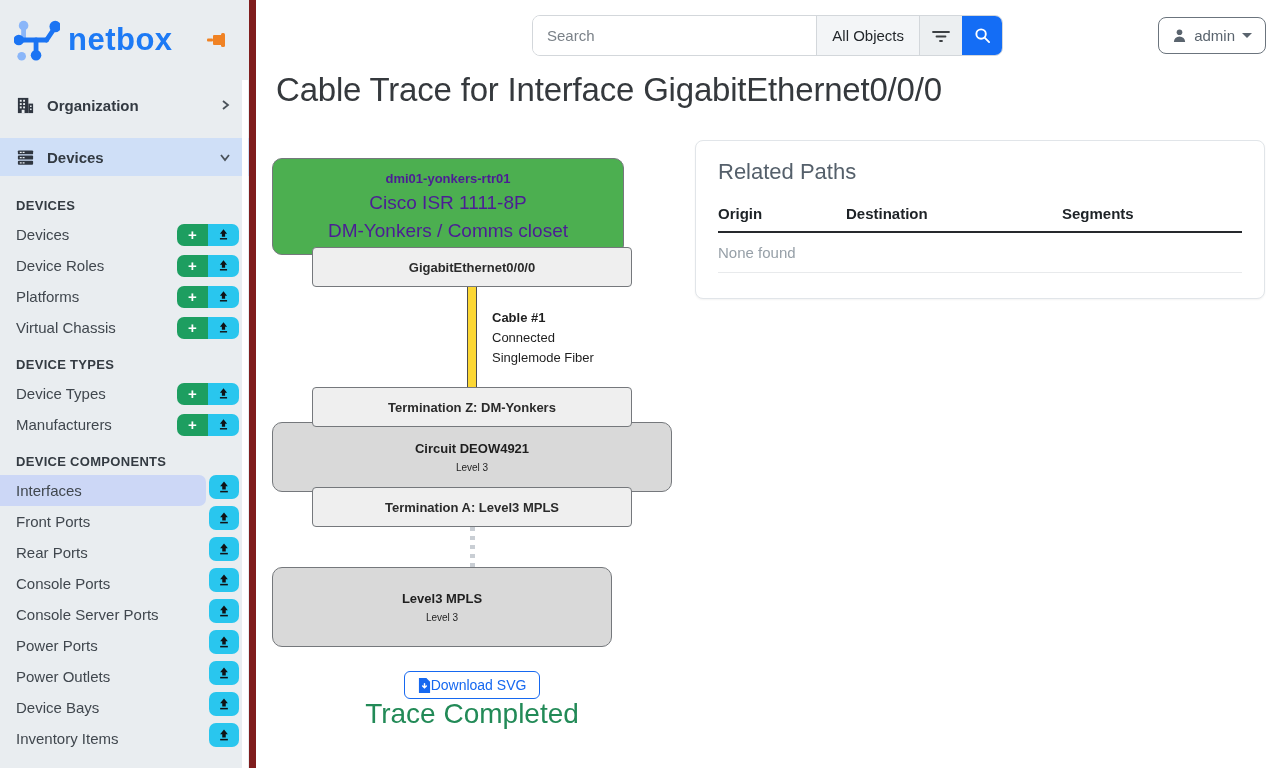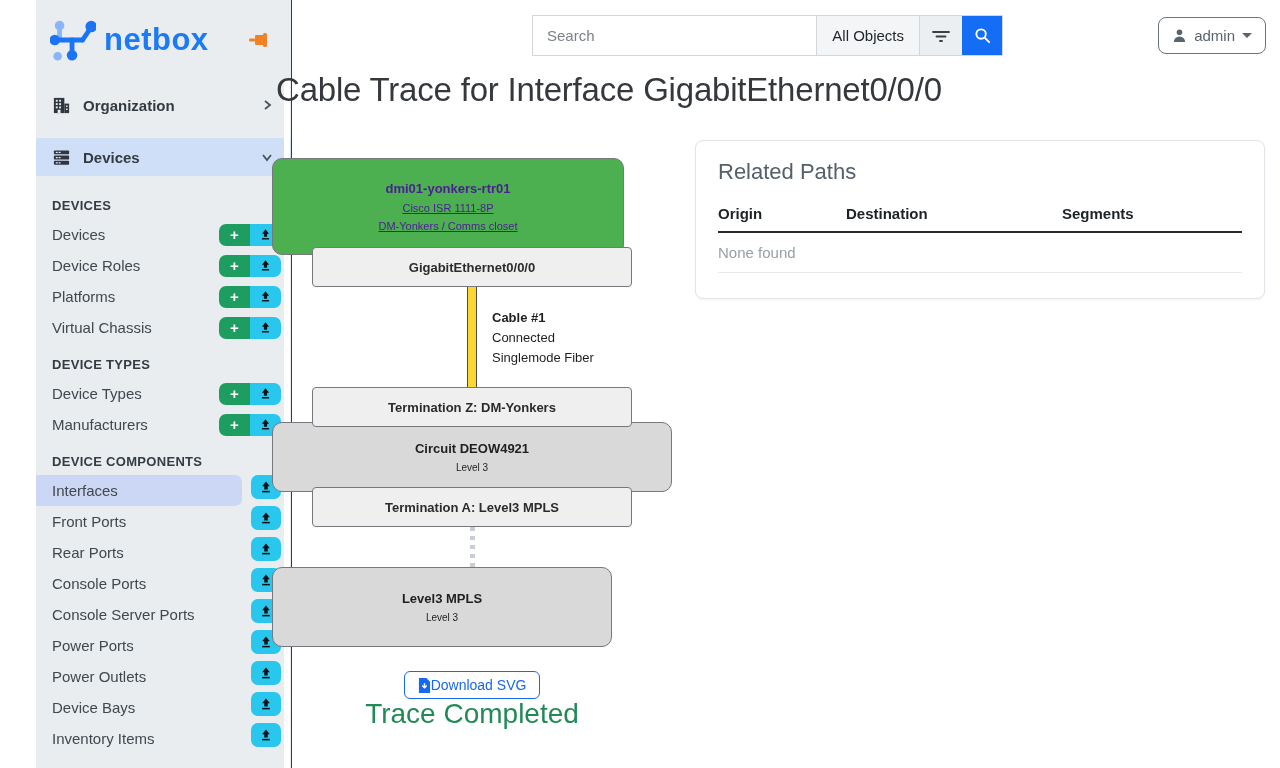--- a/index.html
+++ b/index.html
@@ -2,21 +2,21 @@
 <html><head>
 <meta charset="utf-8">
 <style>
   * { margin:0; padding:0; box-sizing:border-box; }
   html,body { width:1280px; height:768px; overflow:hidden; background:#fff;
               font-family:"Liberation Sans", sans-serif; }
   .app { position:relative; width:1280px; height:768px; background:#fff; }
 
   
   .sidebar { position:absolute; left:0; top:0; width:256px; height:768px;
-             background:#e9edf0; border-right:1px solid #7f1d1d;margin-left:36px; }
+             background:#e9edf0; border-right:7px solid #7f1d1d; }
   .scroll-track { position:absolute; right:1px; top:80px; bottom:0; width:6px; background:#ffffff; }
   .logo-row { height:80px; display:flex; align-items:center; padding:0 14px; }
   .wordmark { font-size:31px; font-weight:bold; color:#1d7af5; letter-spacing:0.5px; margin-left:8px; }
   .pin { margin-left:auto; margin-right:6px; }
 
   .nav-item { height:38px; display:flex; align-items:center; padding:0 16px;
               font-size:15px; font-weight:bold; color:#333a42; cursor:pointer; }
   .nav-item.first { margin-top:6px; margin-bottom:14px; }
   .nav-item .nav-label { margin-left:12px; }
   .nav-item .chev { margin-left:auto; margin-right:2px; }
@@ -36,21 +36,21 @@
              font-size:15px; font-weight:bold; line-height:1; cursor:pointer; }
   .btn-import { width:31px; height:22px; background:#29c6ee; border:none; cursor:pointer;
                 display:flex; align-items:center; justify-content:center; }
   .btn-import.single { width:30px; height:24px; border-radius:7px; }
   .comp-wrap { position:relative; height:31px; display:flex; align-items:flex-start; }
   .comp-wrap .abs-btn { position:absolute; right:10px; }
 
   
   .main { position:absolute; left:256px; top:0; width:1024px; height:768px; }
   .search-group { position:absolute; left:276px; top:15px; width:471px; height:41px;
-                  display:flex; border:1px solid #d3d7db; border-radius:0; overflow:hidden; background:#fff; }
+                  display:flex; border:1px solid #d3d7db; border-radius:8px; overflow:hidden; background:#fff; }
   .search-input { flex:1; border:none; outline:none; padding:0 14px; font-size:15px; color:#333;
                   font-family:"Liberation Sans", sans-serif; }
   .search-input::placeholder { color:#7a8188; }
   .scope-seg { display:flex; align-items:center; padding:0 15px; background:#f3f5f7;
                border-left:1px solid #d3d7db; font-size:15px; color:#23272b; cursor:pointer; white-space:nowrap; }
   .filter-seg { width:43px; display:flex; align-items:center; justify-content:center;
                 background:#eceff1; border-left:1px solid #d3d7db; cursor:pointer; }
   .go-seg { width:40px; display:flex; align-items:center; justify-content:center;
             background:#146df5; border:none; cursor:pointer; }
   .user-btn { position:absolute; right:14px; top:17px; height:37px; display:flex; align-items:center;
@@ -61,21 +61,21 @@
 
   .page-title { position:absolute; left:20px; top:71px; font-size:33px; font-weight:400;
                 color:#35393d; letter-spacing:-0.2px; white-space:nowrap; }
 
   
   .diagram { position:absolute; left:16px; top:158px; width:400px; height:610px; }
   .node { position:absolute; border:1px solid #75787c; border-radius:10px; text-align:center;
           display:flex; flex-direction:column; justify-content:center; gap:6px; }
   .node-device { left:0; top:0; width:352px; height:97px; background:#4caf50; color:#4c1d95; z-index:1; }
   .node-device .n1 { font-weight:bold; font-size:13px; }
-  .node-device .n2, .node-device .n3 { font-size:11px;text-decoration:underline; }
+  .node-device .n2, .node-device .n3 { font-size:19px; }
   .midbox { position:absolute; left:40px; width:320px; height:40px; background:#efefef;
             border:1px solid #75787c; border-radius:4px; display:flex; align-items:center;
             justify-content:center; font-size:13px; font-weight:bold; color:#2b2b2b; z-index:3; }
   .box-iface { top:89px; }
   .box-termz { top:229px; }
   .box-terma { top:329px; }
   .cable-line { position:absolute; left:195px; top:129px; width:10px; height:100px;
                 background:#fcd734; border-left:1px solid #4d4d4d; border-right:1px solid #4d4d4d; z-index:2; }
   .cable-text { position:absolute; left:220px; top:150px; font-size:13px; color:#1f1f1f;
                 line-height:20px; text-align:left; z-index:4; }

